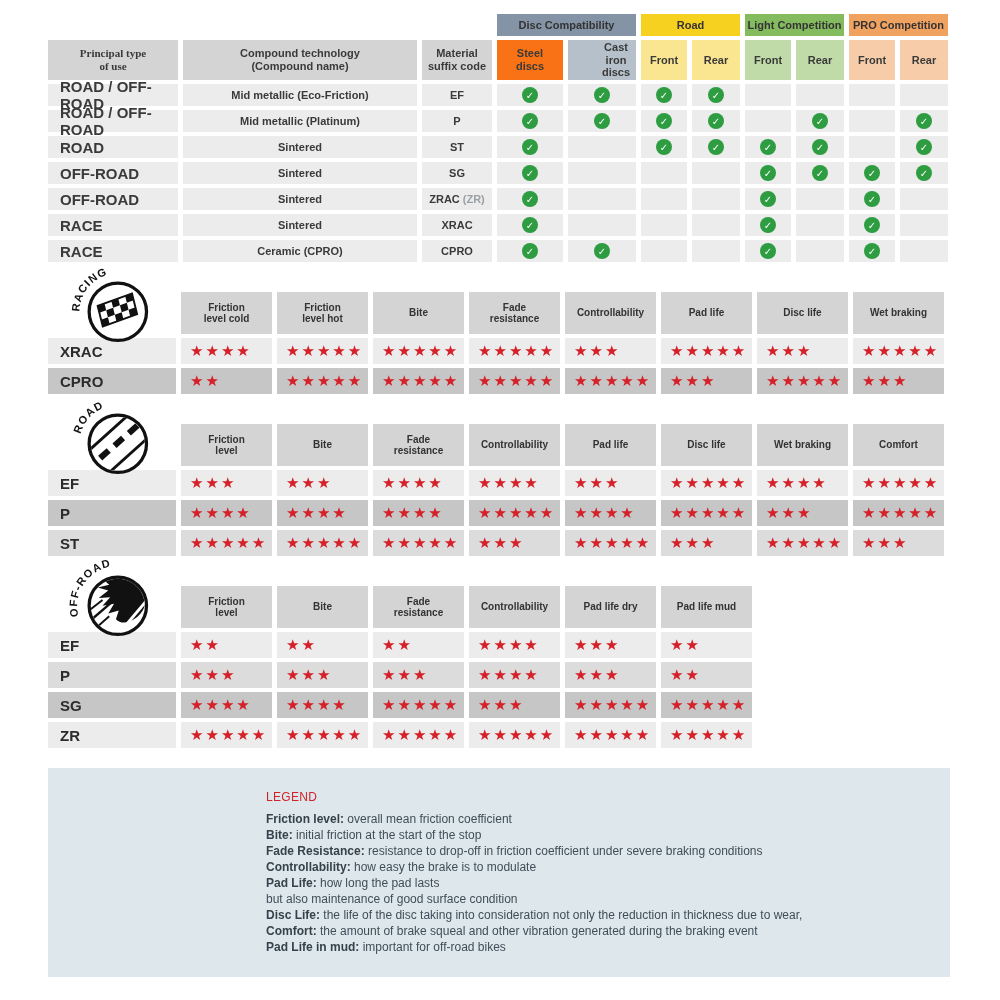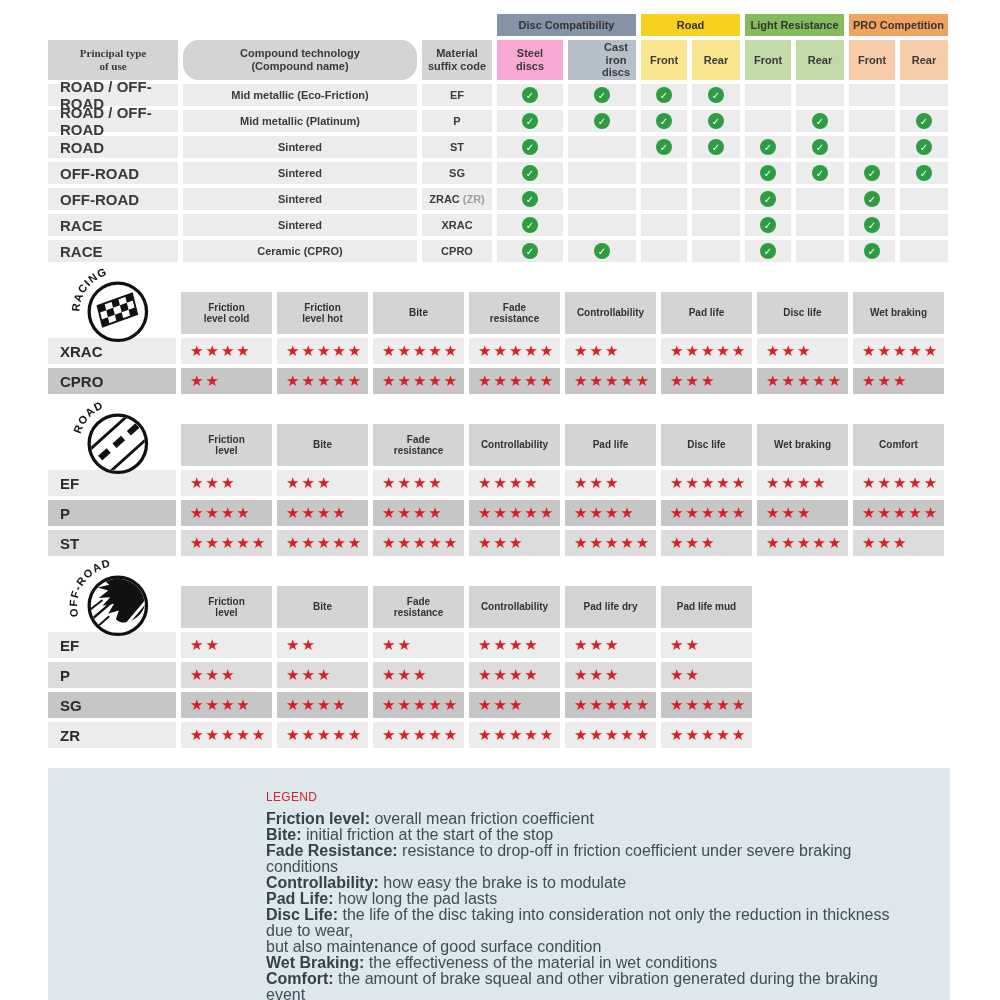--- a/index.html
+++ b/index.html
@@ -37,40 +37,40 @@
     font-weight:bold; color:#2b2b2b; }
   .rating-cell { display:flex; align-items:center; padding-left:9px; font-size:15px;
     letter-spacing:2px; color:#d4212a; }
   .shade-light  { background:#ececec; }
   .shade-medium { background:#dcdcdc; }
   .shade-dark   { background:#c6c6c6; }
 
   
   .legend-box { margin-top:20px; background:#dee7ec; padding:22px 30px 22px 218px; }
   .legend-title { color:#d4212a; font-weight:normal; font-size:12px; margin-bottom:7px; letter-spacing:.3px; }
-  .legend-entry { font-size:16px; line-height:16px; color:#3f4d57; }
+  .legend-entry { font-size:12px; line-height:16px; color:#3f4d57; }
   .legend-entry b { color:#35424b; }
 </style>
 </head>
 <body>
 
 <div class="page">
   <div class="compat-grid" id="compat-grid">
       <div class="group-spacer" style="grid-column: span 3;"></div>
       <div class="group-header" style="background: rgb(132, 147, 165);">Disc Compatibility</div>
       <div class="group-header" style="background: rgb(247, 209, 31);">Road</div>
-      <div class="group-header" style="background: rgb(132, 187, 95);">Light Resistance</div>
+      <div class="group-header" style="background: rgb(132, 187, 95);">Light Competition</div>
       <div class="group-header" style="background: rgb(240, 162, 96);">PRO Competition</div>
       <div class="col-header" style="background: rgb(212, 212, 212); font-family: Liberation Serif, serif;">Principal type
 of use</div>
-      <div class="col-header" style="background: rgb(212, 212, 212); border-radius: 16px;">Compound technology
+      <div class="col-header" style="background: rgb(212, 212, 212);">Compound technology
 (Compound name)</div>
       <div class="col-header" style="background: rgb(212, 212, 212);">Material
 suffix code</div>
-      <div class="col-header" style="background: #f9a8d4;">Steel
+      <div class="col-header" style="background: #f97316;">Steel
 discs</div>
       <div class="col-header" style="background: rgb(182, 192, 202); padding-left: 32px;">Cast iron
 discs</div>
       <div class="col-header" style="background: rgb(250, 230, 144);">Front</div>
       <div class="col-header" style="background: rgb(250, 230, 144);">Rear</div>
       <div class="col-header" style="background: rgb(192, 218, 168);">Front</div>
       <div class="col-header" style="background: rgb(192, 218, 168);">Rear</div>
       <div class="col-header" style="background: rgb(247, 205, 169);">Front</div>
       <div class="col-header" style="background: rgb(247, 205, 169);">Rear</div>
       <div class="cell use-cell">ROAD / OFF-ROAD</div>
@@ -414,20 +414,19 @@
       </section>
     </div>
   <div class="legend-box">
     <div class="legend-title">LEGEND</div>
     <div id="legend-entries">
         <div class="legend-entry"><b>Friction level: </b>overall mean friction coefficient</div>
         <div class="legend-entry"><b>Bite: </b>initial friction at the start of the stop</div>
         <div class="legend-entry"><b>Fade Resistance: </b>resistance to drop-off in friction coefficient under severe braking conditions</div>
         <div class="legend-entry"><b>Controllability: </b>how easy the brake is to modulate</div>
         <div class="legend-entry"><b>Pad Life: </b>how long the pad lasts</div>
+        <div class="legend-entry">but also maintenance of good surface condition</div>
         <div class="legend-entry"><b>Disc Life: </b>the life of the disc taking into consideration not only the reduction in thickness due to wear,</div>
-        <div class="legend-entry">but also maintenance of good surface condition</div>
-        <div class="legend-entry"><b>Wet Braking: </b>the effectiveness of the material in wet conditions</div>
         <div class="legend-entry"><b>Comfort: </b>the amount of brake squeal and other vibration generated during the braking event</div>
         <div class="legend-entry"><b>Pad Life in mud: </b>important for off-road bikes</div>
       </div>
   </div>
 </div>
 
 </body></html>

